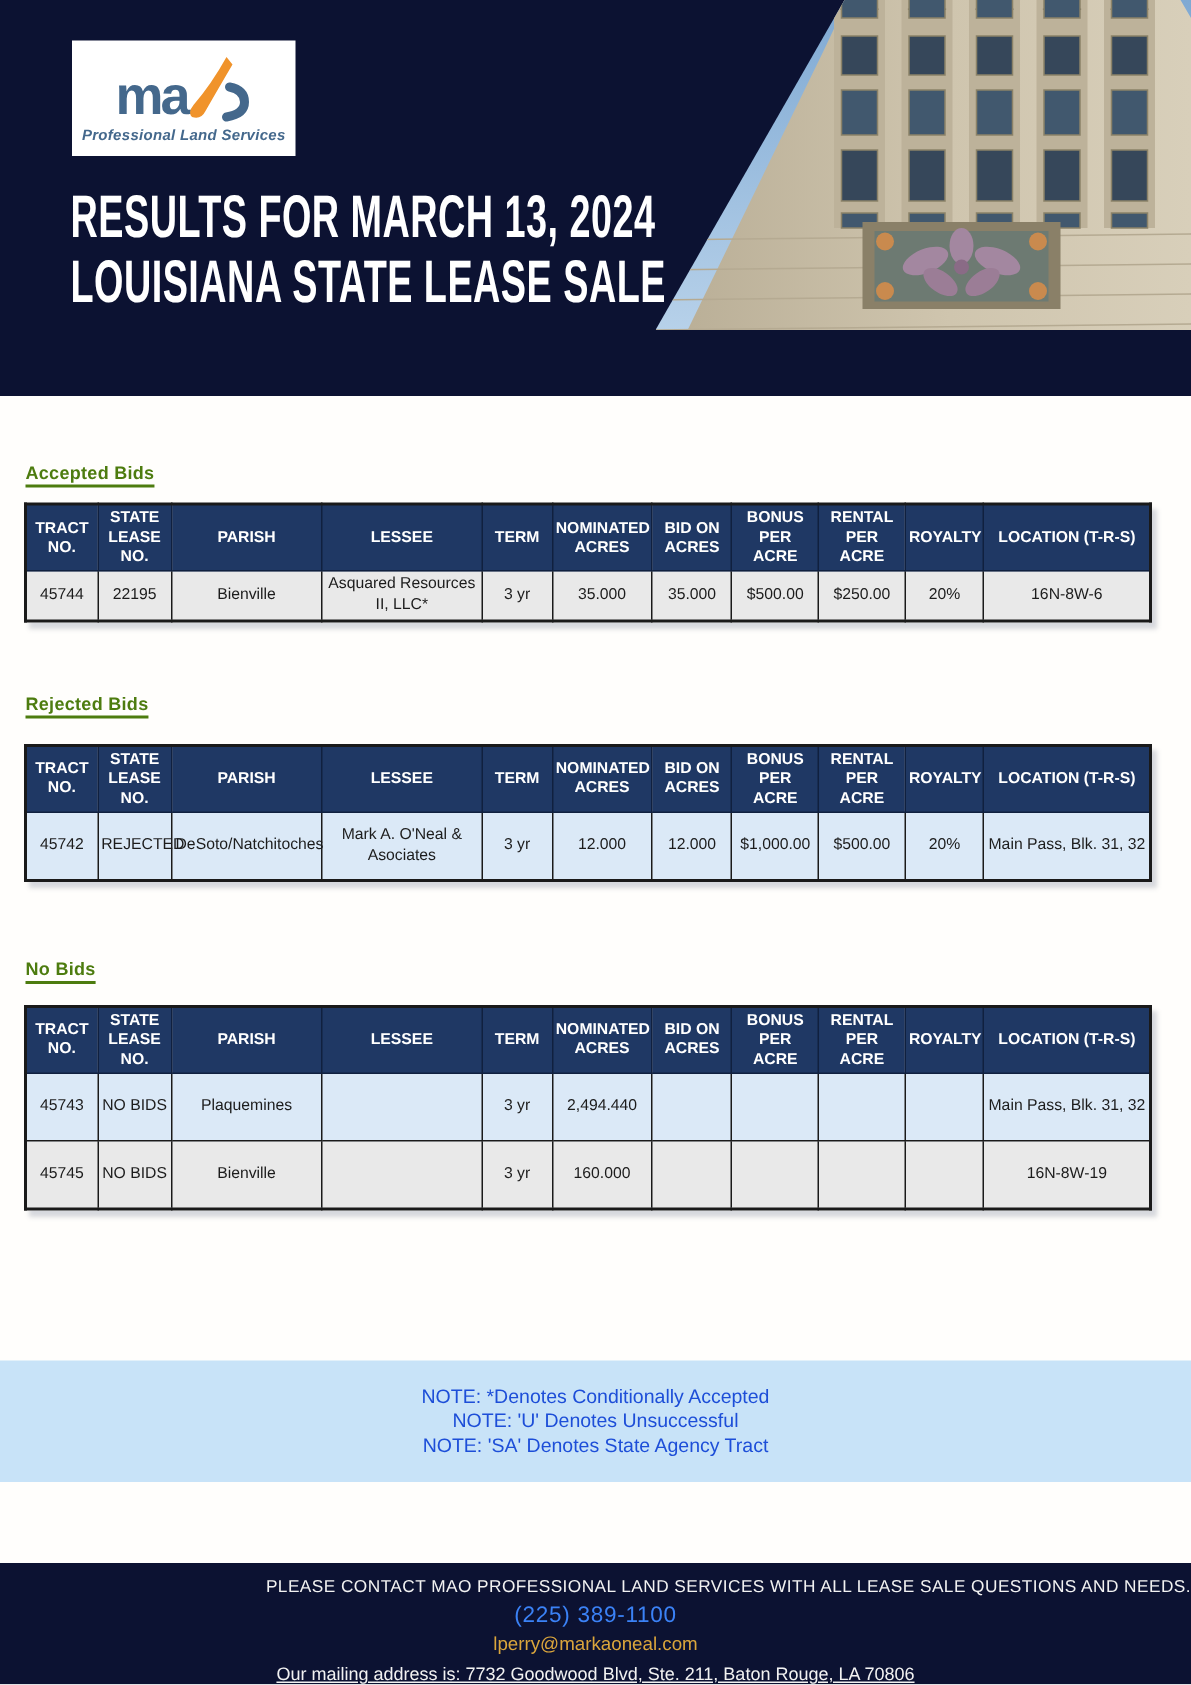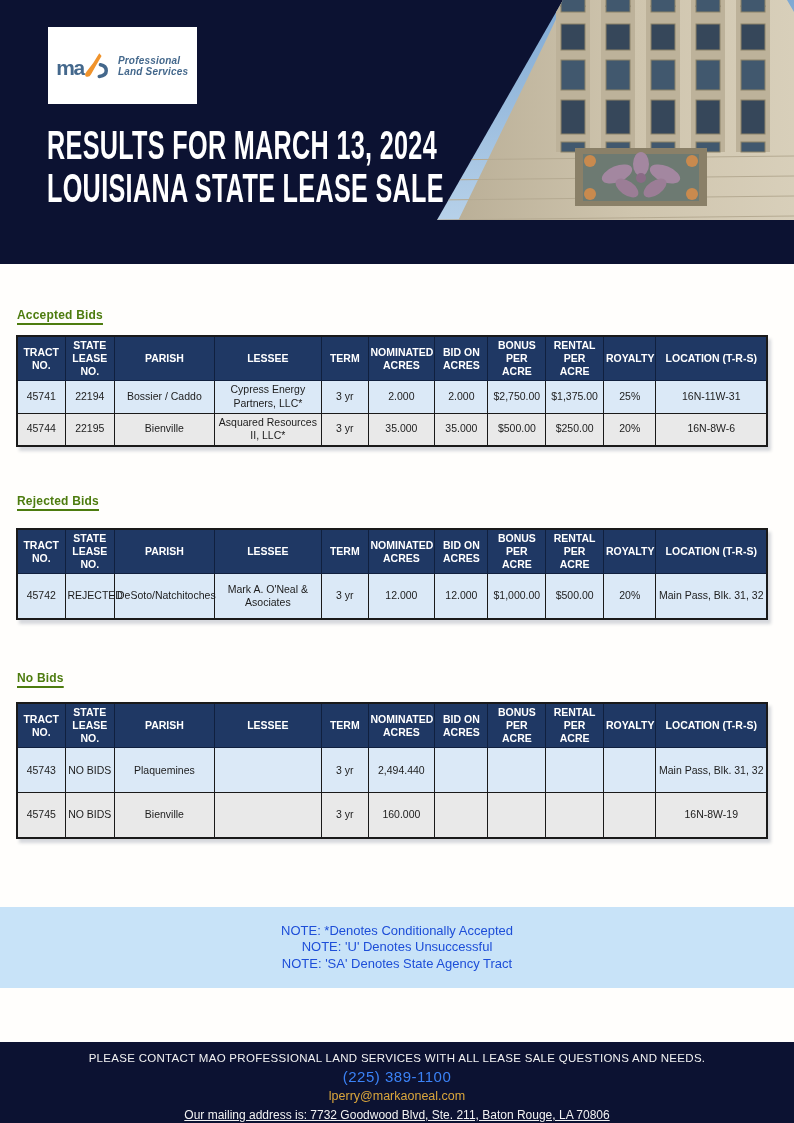--- a/index.html
+++ b/index.html
@@ -6,21 +6,21 @@
   html,body { width:794px; height:1123px; }
   body { font-family:"Liberation Sans", sans-serif; background:#ffffff; }
   .page { position:relative; width:794px; height:1123px; overflow:hidden; background:#fffefc; }
 
   
   .banner { position:absolute; top:0; left:0; width:794px; height:264px; background:#0c1232; }
   .photo-wrap { position:absolute; top:0; left:437px; width:357px; height:220px;
                 clip-path:polygon(35.3% 0, 100% 0, 100% 100%, 0 100%);text-align:center; }
   .photo-wrap svg { display:block; }
   .logo-box { position:absolute; left:48px; top:27px; width:149px; height:77px; background:#ffffff;
-              display:flex; flex-direction:row; align-items:center; justify-content:center; }
+              display:flex; flex-direction:column; align-items:center; justify-content:center; }
   .logo-sub { font-size:10px; font-style:italic; font-weight:700; color:#44688c; margin-top:1px; letter-spacing:.2px; }
   .title { position:absolute; left:47px; top:124px; color:#ffffff; font-weight:800;
            font-size:40px; line-height:1.07; letter-spacing:.5px; white-space:nowrap;
            transform:scaleX(.63); transform-origin:left top; }
 
   
   .content { position:absolute; top:264px; left:16px; width:753px; }
   h2.section-heading { font-size:12px; font-weight:700; color:#4d7c0f;
         text-decoration:underline; text-decoration-thickness:2px; text-underline-offset:4px;
         letter-spacing:.2px; }
@@ -47,21 +47,21 @@
   tr.row-gray td { background:#e9e9e9; }
 
   
   .notes { position:absolute; top:907px; left:0; width:794px; height:81px; background:#c8e3f8;
            display:flex; flex-direction:column; align-items:center; justify-content:center; }
   .notes div { font-size:13px; color:#1d4ed8; line-height:16.5px; }
 
   
   .footer { position:absolute; top:1042px; left:0; width:794px; height:81px; background:#0c1232;
             text-align:center; color:#f2f2f2; }
-  .footer .f-line1 { font-size:11.5px; letter-spacing:.3px; padding-top:10px; }
+  .footer .f-line1 { font-size:11.5px; letter-spacing:.3px; padding-top:10px;text-align:right; }
   .footer .f-phone { font-size:15px; color:#3b82f6; margin-top:4px; letter-spacing:.5px; }
   .footer .f-email { font-size:12.5px; color:#dba63c; margin-top:4px; text-decoration:none; display:inline-block; }
   .footer .f-addr  { font-size:12px; margin-top:4px;text-decoration:underline; }
 </style>
 </head>
 <body>
 
 <div class="page">
 
   <header class="banner">
@@ -191,33 +191,20 @@
             <th>TERM</th>
             <th>NOMINATED ACRES</th>
             <th>BID ON ACRES</th>
             <th>BONUS PER ACRE</th>
             <th>RENTAL PER ACRE</th>
             <th>ROYALTY</th>
             <th>LOCATION (T-R-S)</th>
           </tr>
         </thead>
         <tbody>
-          <tr class="row-blue">
-            <td>45741</td>
-            <td>22194</td>
-            <td>Bossier / Caddo</td>
-            <td>Cypress Energy Partners, LLC*</td>
-            <td>3 yr</td>
-            <td>2.000</td>
-            <td>2.000</td>
-            <td>$2,750.00</td>
-            <td>$1,375.00</td>
-            <td>25%</td>
-            <td>16N-11W-31</td>
-          </tr>
           <tr class="row-gray">
             <td>45744</td>
             <td>22195</td>
             <td>Bienville</td>
             <td>Asquared Resources II, LLC*</td>
             <td>3 yr</td>
             <td>35.000</td>
             <td>35.000</td>
             <td>$500.00</td>
             <td>$250.00</td>

